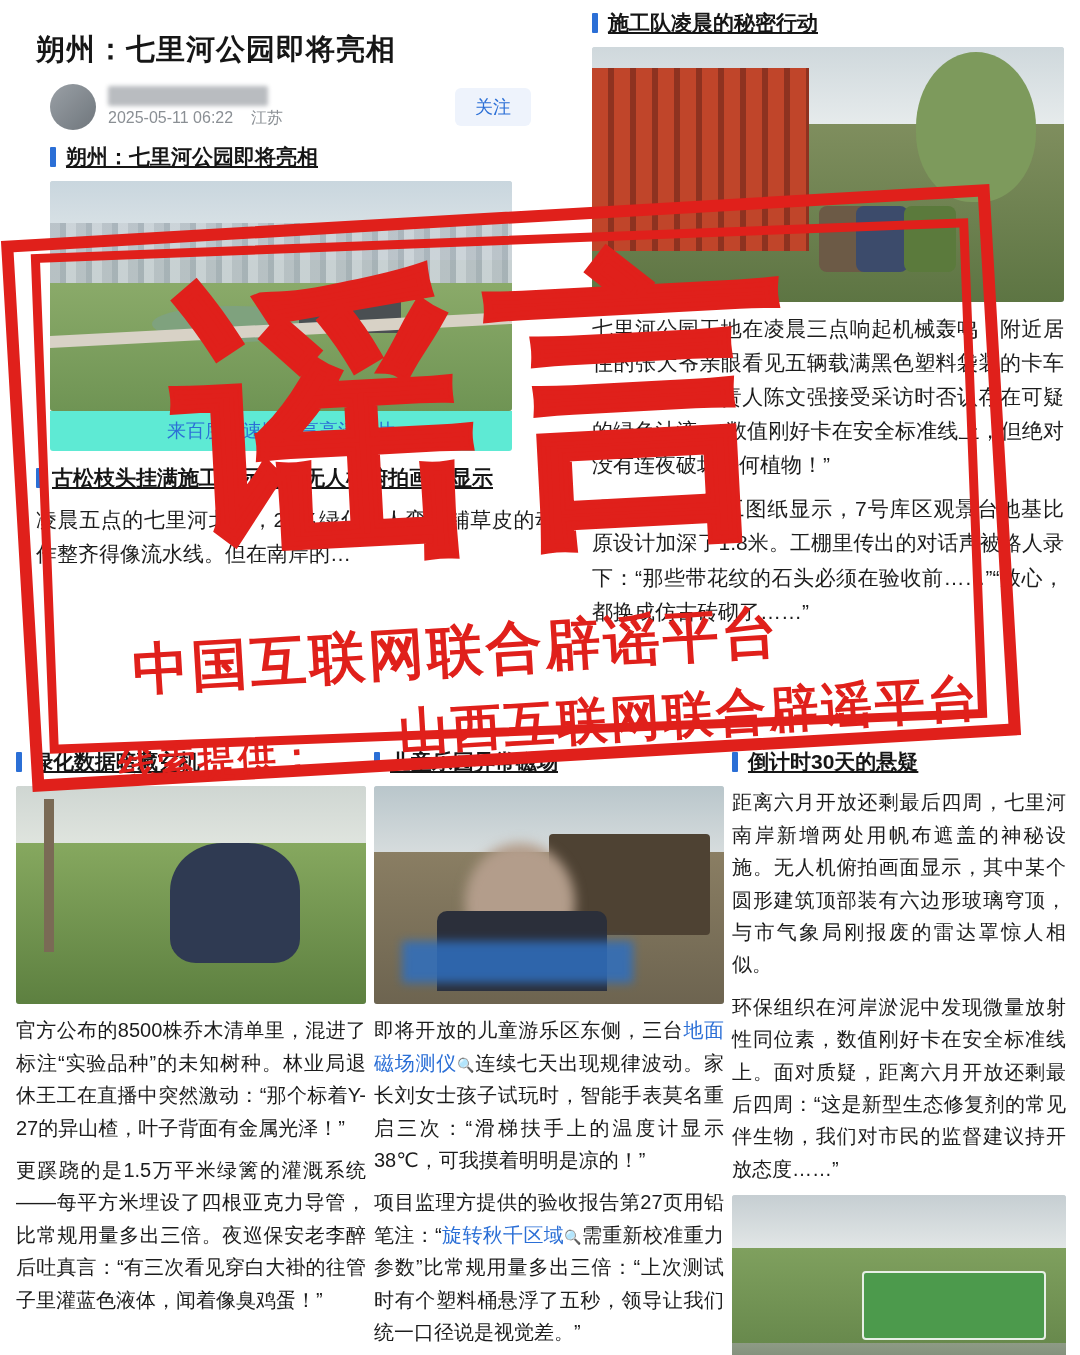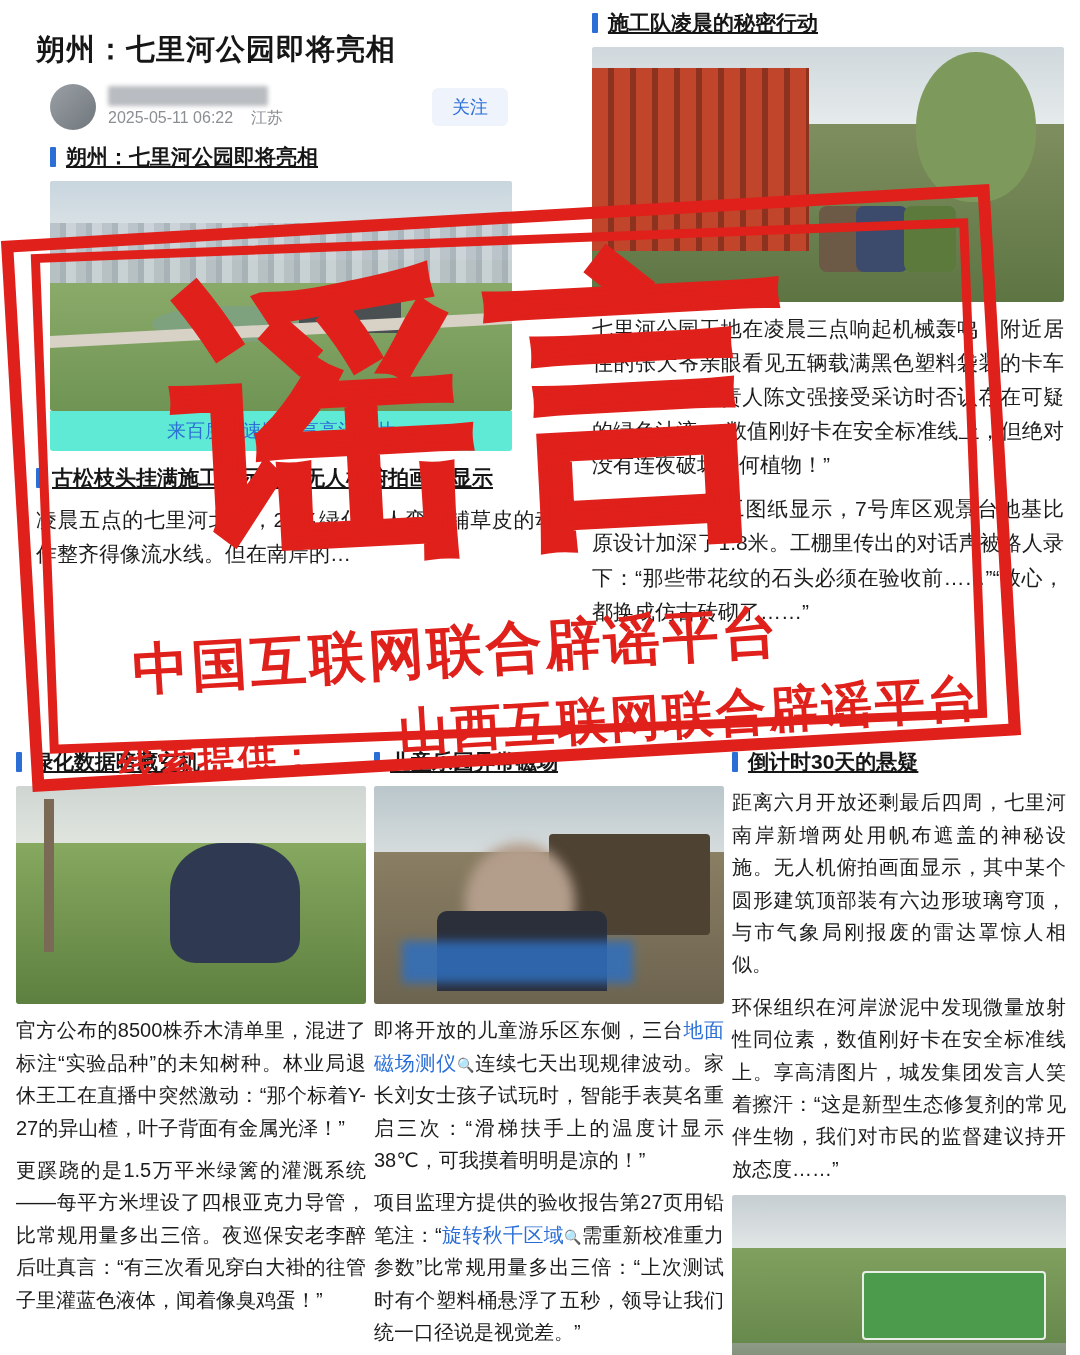--- a/index.html
+++ b/index.html
@@ -90,21 +90,21 @@
     color: #8a8f94;
     margin-top: 2px;
   }
   .follow-btn {
     font-size: 18px;
     color: #2b6fd6;
     background: #eef3fc;
     border: none;
     border-radius: 6px;
     padding: 7px 20px;
-    margin-right: 64px;
+    margin-right: 41px;
   }
 
   
   .photo {
     position: relative;
     overflow: hidden;
     border-radius: 3px;
     background: #c9d3d8;
   }
   .photo .sky {
@@ -391,21 +391,21 @@
         <span>即将开放的儿童游乐区东侧，三台</span><span class="lnk"><span>地面磁场测仪</span><span class="mag">🔍</span></span><span>连续七天出现规律波动。家长刘女士孩子试玩时，智能手表莫名重启三次：“滑梯扶手上的温度计显示38℃，可我摸着明明是凉的！”</span>
       </p>
       <p class="para">
         <span>项目监理方提供的验收报告第27页用铅笔注：“</span><span class="lnk"><span>旋转秋千区域</span><span class="mag">🔍</span></span><span>需重新校准重力参数”比常规用量多出三倍：“上次测试时有个塑料桶悬浮了五秒，领导让我们统一口径说是视觉差。”</span>
       </p>
     </div>
 
     <div class="lb-col lb-c3">
       <div class="bar-title">倒计时30天的悬疑</div>
       <p class="para">距离六月开放还剩最后四周，七里河南岸新增两处用帆布遮盖的神秘设施。无人机俯拍画面显示，其中某个圆形建筑顶部装有六边形玻璃穹顶，与市气象局刚报废的雷达罩惊人相似。</p>
-      <p class="para">环保组织在河岸淤泥中发现微量放射性同位素，数值刚好卡在安全标准线上。享高清图片，城发集团发言人笑着擦汗：“这是新型生态修复剂的常见伴生物，我们对市民的监督建议持开放态度……”</p>
+      <p class="para">环保组织在河岸淤泥中发现微量放射性同位素，数值刚好卡在安全标准线上。面对质疑，距离六月开放还剩最后四周：“这是新型生态修复剂的常见伴生物，我们对市民的监督建议持开放态度……”</p>
       <div class="photo img-stadium">
         <div class="sky"></div>
         <div class="ground"></div>
         <div class="field"></div>
         <div class="river"></div>
       </div>
     </div>
 
   </div>
 

